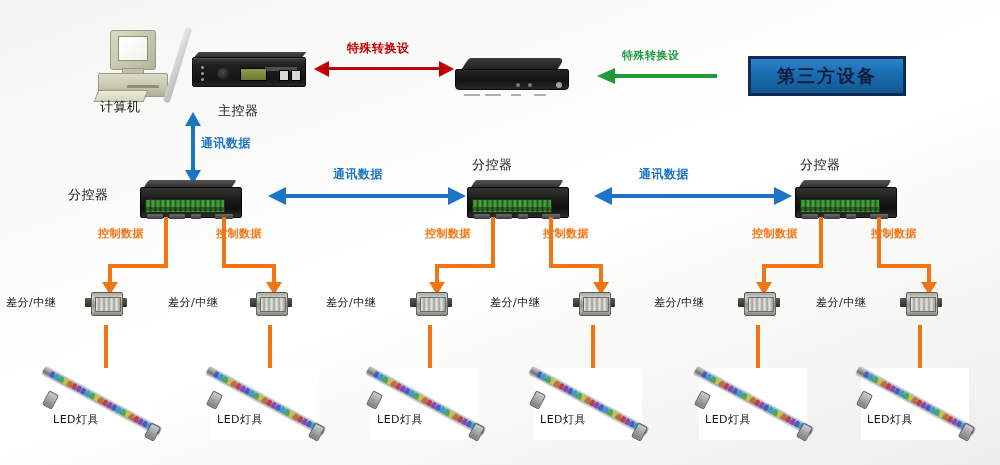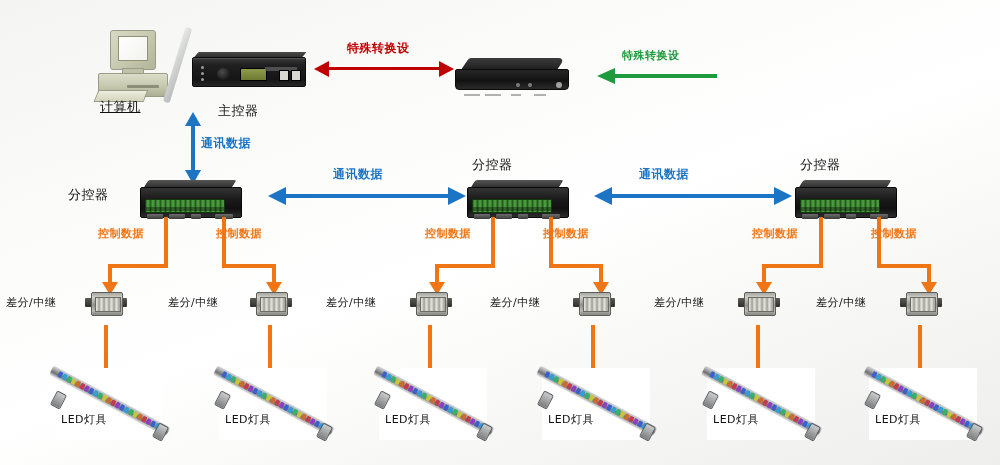--- a/index.html
+++ b/index.html
@@ -173,21 +173,20 @@
   .rep .lug {
     position:absolute; top:6px; width:8px; height:9px;
     background: linear-gradient(180deg,#5a5a56,#2d2d2a);
     border-radius:1px;
   }
 
   
   .led-card {
     position:absolute; width:108px; height:72px;
     background:#ffffff;
-    margin-left:8px;
   }
   .led-bar {
     position:absolute; left:-11px; top:28px; width:132px; height:9px;
     transform: rotate(28deg);
     background: linear-gradient(180deg,#d9dadb 0%, #9fa1a3 40%, #6f7174 70%, #b7b9bb 100%);
     border-radius:2px;
     box-shadow: 0 1px 1px rgba(0,0,0,.25);
   }
   .led-bar .pix {
     position:absolute; top:1.5px; width:4px; height:6px; border-radius:1px;
@@ -208,21 +207,21 @@
 <div id="stage">
 
   <div class="pc" style="left:96px; top:30px;">
     <div class="mon-body"></div>
     <div class="mon-screen"></div>
     <div class="mon-base"></div>
     <div class="case"></div>
     <div class="tray"></div>
     <div class="stick"></div>
   </div>
-  <div class="lbl lbl-device" style="left:100px; top:100px;text-decoration:underline;">计算机</div>
+  <div class="lbl lbl-device" style="left:100px; top:100px;">计算机</div>
 
   <div class="mainctrl" style="left:192px; top:52px;">
     <div class="top"></div>
     <div class="face">
       <div class="led" style="top:8px;"></div>
       <div class="led" style="top:14px;"></div>
       <div class="led" style="top:20px;"></div>
       <div class="pad"></div>
       <div class="lcd"></div>
       <div class="brand"></div>
@@ -250,20 +249,26 @@
       <div class="dot" style="left:72px;"></div>
       <div class="dot" style="left:100px; top:12px; width:6px; height:6px; background:#b9b9b9;"></div>
     </div>
   </div>
 
   <div class="lbl lbl-green" style="left:622px; top:50px;">特殊转换设</div>
   <div class="bar" style="left:615px; top:74px; width:102px; height:4px; background:#1f9b3d;"></div>
   <div class="head" style="left:597px; top:68px;
        border-top:8px solid transparent; border-bottom:8px solid transparent; border-right:18px solid #1f9b3d;"></div>
 
+  <div class="abs" style="left:748px; top:56px; width:152px; height:34px;
+       background: linear-gradient(180deg,#2d82c9 0%, #1a6cb0 45%, #13588f 100%);
+       border:3px solid #0d2d55; display:flex; align-items:center; justify-content:center;">
+    <span style="font-size:18px; font-weight:bold; color:#0a1f3d; letter-spacing:2px;
+          font-family:'DejaVu Sans','Liberation Sans',sans-serif;">第三方设备</span>
+  </div>
 
   <div class="bar" style="left:191px; top:124px; width:4px; height:48px; background:#1b74c4;"></div>
   <div class="head" style="left:185px; top:112px;
        border-left:8px solid transparent; border-right:8px solid transparent; border-bottom:14px solid #1b74c4;"></div>
   <div class="head" style="left:185px; top:170px;
        border-left:8px solid transparent; border-right:8px solid transparent; border-top:14px solid #1b74c4;"></div>
   <div class="lbl lbl-blue" style="left:201px; top:137px;">通讯数据</div>
 
   <div class="lbl lbl-device" style="left:68px; top:188px;">分控器</div>
   <div class="subctrl" style="left:140px; top:180px;">

